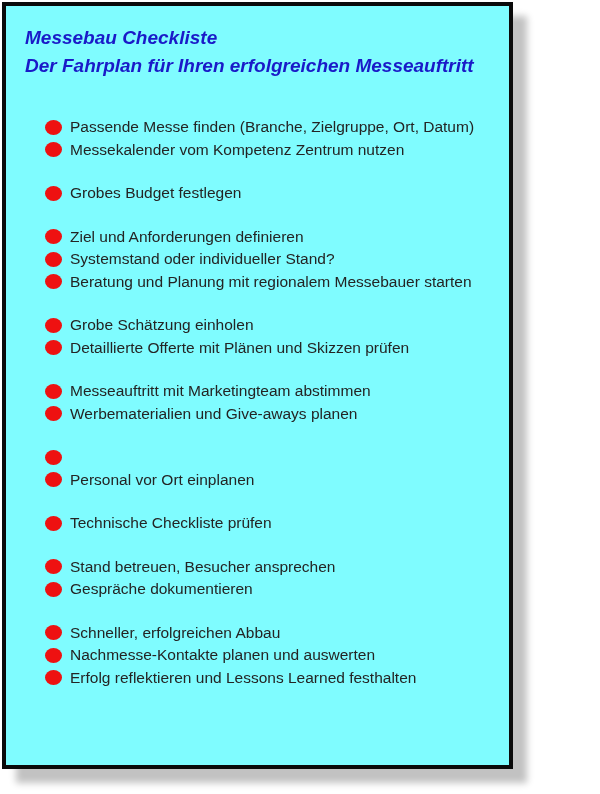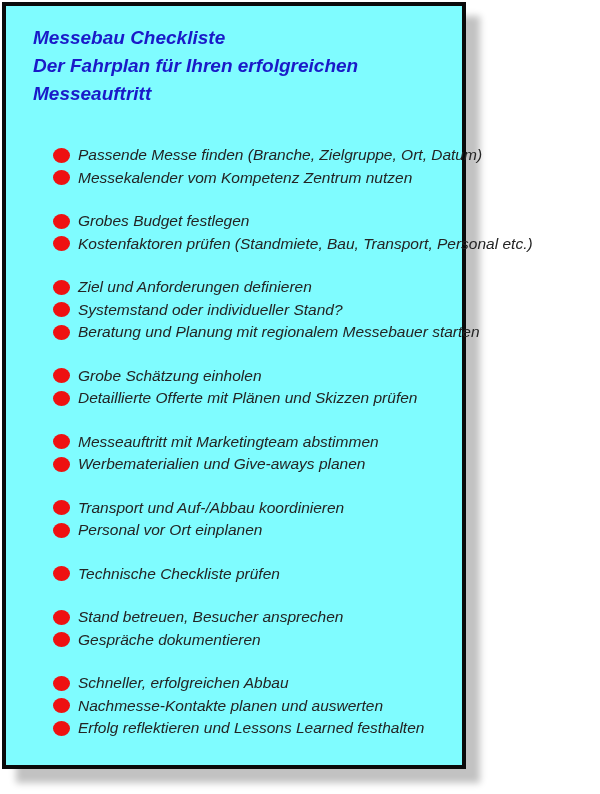--- a/index.html
+++ b/index.html
@@ -6,36 +6,35 @@
   html, body {
     width: 600px; height: 794px;
     background: #ffffff;
     font-family: "Liberation Sans", sans-serif;
     position: relative;
     overflow: hidden;
   }
   .card {
     position: absolute;
     left: 2px; top: 2px;
-    width: 464px; height: 767px;
+    width: 511px; height: 767px;
     background: var(--bg, #7ffcff);
     border: 4px solid var(--border, #0a0a0a);
     box-shadow: 14px 14px 7px var(--shadow, #c2c2c2);
-    padding-left: 8px;
   }
   .title {
     margin: 18px 0 0 19px;
     color: var(--title, #1a1ac8);
     font-weight: bold;
     font-style: italic;
     font-size: 19px;
     line-height: 28px;
   }
   .title .title-line { display: block; }
-  .groups { margin-top: 36px; font-style: italic; }
+  .groups { margin-top: 36px; }
   .group { margin-bottom: 21px; }
   .row {
     display: flex;
     align-items: center;
     height: 22.5px;
     padding-left: 39px;
   }
   .bullet {
     flex: 0 0 17px;
     width: 17px; height: 15px;
@@ -66,24 +65,20 @@
         <div class="row">
           <span class="bullet"></span>
           <span class="item-text">Messekalender vom Kompetenz Zentrum nutzen</span>
         </div>
       </div>
       <div class="group">
         <div class="row">
           <span class="bullet"></span>
           <span class="item-text">Grobes Budget festlegen</span>
         </div>
-        <div class="row">
-          <span class="bullet"></span>
-          <span class="item-text">Kostenfaktoren prüfen (Standmiete, Bau, Transport, Personal etc.)</span>
-        </div>
       </div>
       <div class="group">
         <div class="row">
           <span class="bullet"></span>
           <span class="item-text">Ziel und Anforderungen definieren</span>
         </div>
         <div class="row">
           <span class="bullet"></span>
           <span class="item-text">Systemstand oder individueller Stand?</span>
         </div>
@@ -108,21 +103,20 @@
           <span class="item-text">Messeauftritt mit Marketingteam abstimmen</span>
         </div>
         <div class="row">
           <span class="bullet"></span>
           <span class="item-text">Werbematerialien und Give-aways planen</span>
         </div>
       </div>
       <div class="group">
         <div class="row">
           <span class="bullet"></span>
-          <span class="item-text">Transport und Auf-/Abbau koordinieren</span>
         </div>
         <div class="row">
           <span class="bullet"></span>
           <span class="item-text">Personal vor Ort einplanen</span>
         </div>
       </div>
       <div class="group">
         <div class="row">
           <span class="bullet"></span>
           <span class="item-text">Technische Checkliste prüfen</span>

